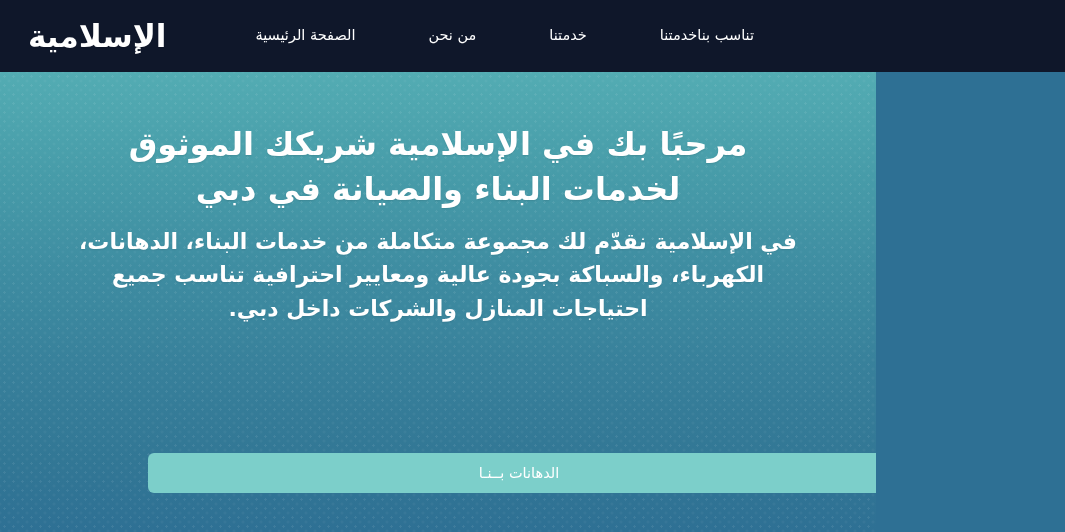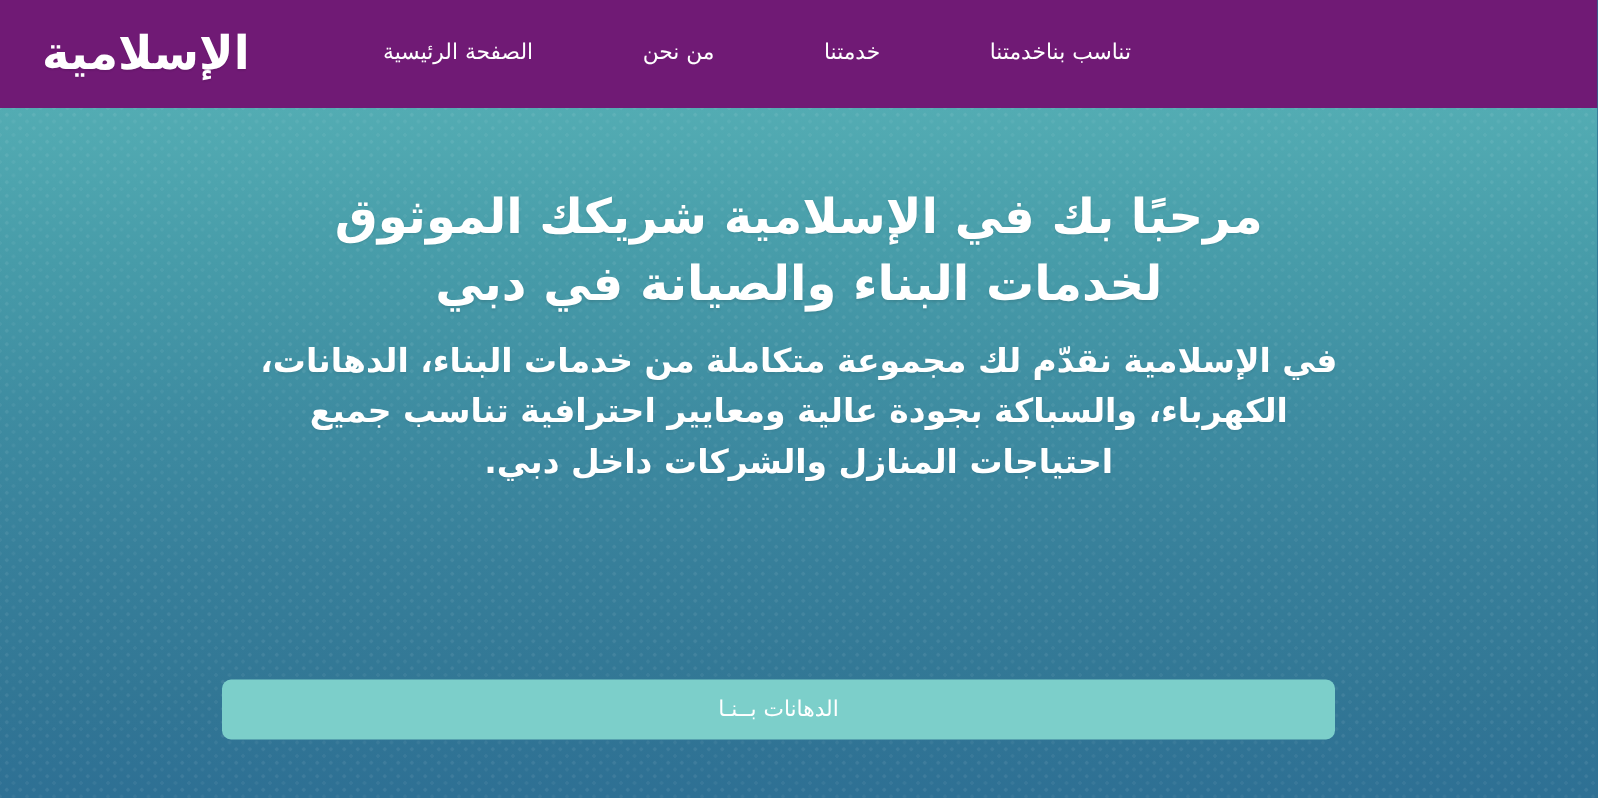--- a/index.html
+++ b/index.html
@@ -22,21 +22,21 @@
     height: 532px;
     overflow: hidden;
   }
 
   
   .site-header {
     position: absolute;
     top: 0; left: 0;
     width: 1065px;
     height: 72px;
-    background: #701a75;
+    background: #0f172a;
     display: flex;
     flex-direction: row-reverse;
     align-items: center;
     justify-content: flex-start;
     z-index: 5;
   }
 
   .brand {
     flex: 0 0 auto;
     padding: 0 16px 0 28px;
@@ -68,21 +68,21 @@
     margin-left: 73px;
     cursor: pointer;
     line-height: 1.2;
   }
   .nav-item:last-child { margin-left: 0; }
 
   
   .hero {
     position: absolute;
     top: 72px; left: 0;
-    width: 1065px;
+    width: 876px;
     height: 460px;
     background:
       linear-gradient(180deg,
         #53acb3 0%,
         #479ca9 22%,
         #3e8ca1 44%,
         #377f9a 66%,
         #327795 84%,
         #2e7094 100%);
     overflow: hidden;

